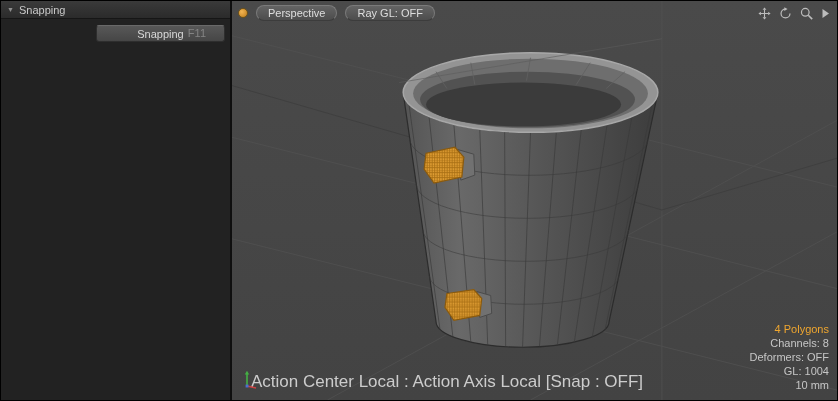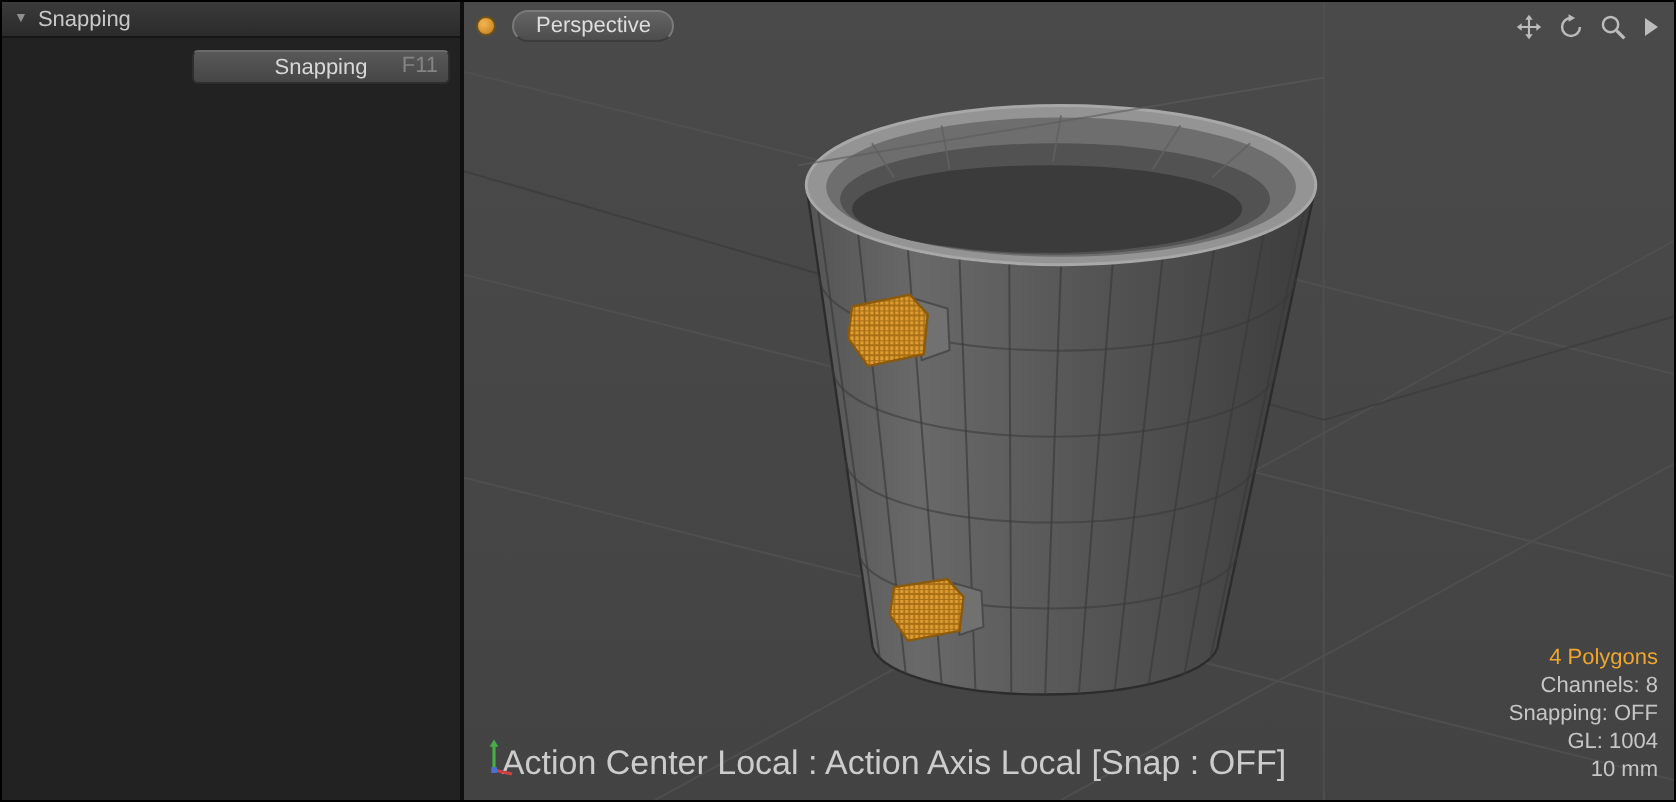--- a/index.html
+++ b/index.html
@@ -17,21 +17,21 @@
   }
   .tri{font-size:7px;color:#8f8f8f;line-height:1;}
   .panel-body{position:relative;flex:1;background:#222222;}
   .snap-btn{
     position:absolute;left:95px;right:5px;top:6px;height:17px;
     background:linear-gradient(#585858,#464646);
     border:1px solid #2e2e2e;border-top-color:#6a6a6a;border-radius:3px;
     color:#d8d8d8;font-size:11px;display:flex;align-items:center;justify-content:center;
     font-family:inherit;padding:0;cursor:default;
   }
-  .snap-btn-key{position:absolute;right:5px;top:1px;color:#848484;padding-left:18px;}
+  .snap-btn-key{position:absolute;right:18px;top:1px;color:#848484;padding-left:18px;}
   
   .viewport{flex:1;position:relative;background:linear-gradient(#4a4a4a,#434343);overflow:hidden;}
   .scene{position:absolute;inset:0;width:100%;height:100%;display:block;}
   .vp-toolbar{position:absolute;top:4px;left:6px;display:flex;align-items:center;gap:8px;}
   .mode-dot{
     width:8px;height:8px;border-radius:50%;
     background:radial-gradient(circle at 35% 35%,#f4b551,#bd7c1d);
     border:1px solid #6e5218;
   }
   .pill{
@@ -137,20 +137,21 @@
         <polygon points="226,149 243,154 244,175 230,180" fill="#717171" stroke="#4b4b4b" stroke-width="1"></polygon>
         <polygon points="195,153 224,147 233,157 231,177 203,183 193,169" fill="url(#hatch)" stroke="#8a5a0e" stroke-width="1.2"></polygon>
         <polygon points="246,292 260,296 261,314 249,318" fill="#717171" stroke="#4b4b4b" stroke-width="1"></polygon>
         <polygon points="216,294 243,290 251,299 249,316 223,321 214,308" fill="url(#hatch)" stroke="#8a5a0e" stroke-width="1.2"></polygon>
       </g>
     </svg>
 
     <div class="vp-toolbar">
       <span class="mode-dot"></span>
       <button class="pill">Perspective</button>
+      <button class="pill">Ray GL: OFF</button>
     </div>
 
     <div class="vp-tools">
       <span class="tool">
         <svg width="13" height="13" viewBox="0 0 16 16">
           <g fill="#c9c9c9">
             <path d="M8 0.5 L10.3 3.5 H5.7 Z"></path>
               <path d="M8 15.5 L5.7 12.5 H10.3 Z"></path>
             <path d="M0.5 8 L3.5 5.7 V10.3 Z"></path>
               <path d="M15.5 8 L12.5 10.3 V5.7 Z"></path>
@@ -173,21 +174,21 @@
       <span class="tool">
         <svg width="9" height="11" viewBox="0 0 9 11">
             <path d="M1.5 1 L8 5.5 L1.5 10 Z" fill="#c9c9c9"></path>
           </svg>
       </span>
     </div>
 
     <div class="status">
       <div class="stat orange">4 Polygons</div>
       <div class="stat">Channels: 8</div>
-      <div class="stat">Snapping: OFF</div>
+      <div class="stat">Deformers: OFF</div>
       <div class="stat">GL: 1004</div>
       <div class="stat">10 mm</div>
     </div>
 
     <div class="action-bar">Action Center Local : Action Axis Local  [Snap : OFF]</div>
 
     <div class="axis-gizmo">
       <svg width="22" height="22" viewBox="0 0 22 22">
         <line x1="7" y1="17" x2="7" y2="5" stroke="#44b044" stroke-width="1.6"></line>
         <path d="M7 1.8 L9.2 5.4 H4.8 Z" fill="#44b044"></path>

